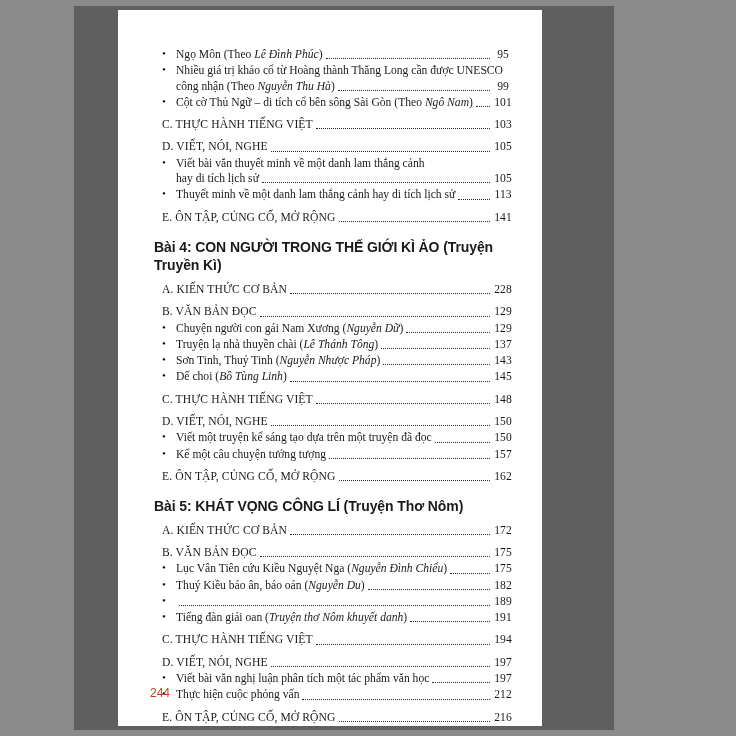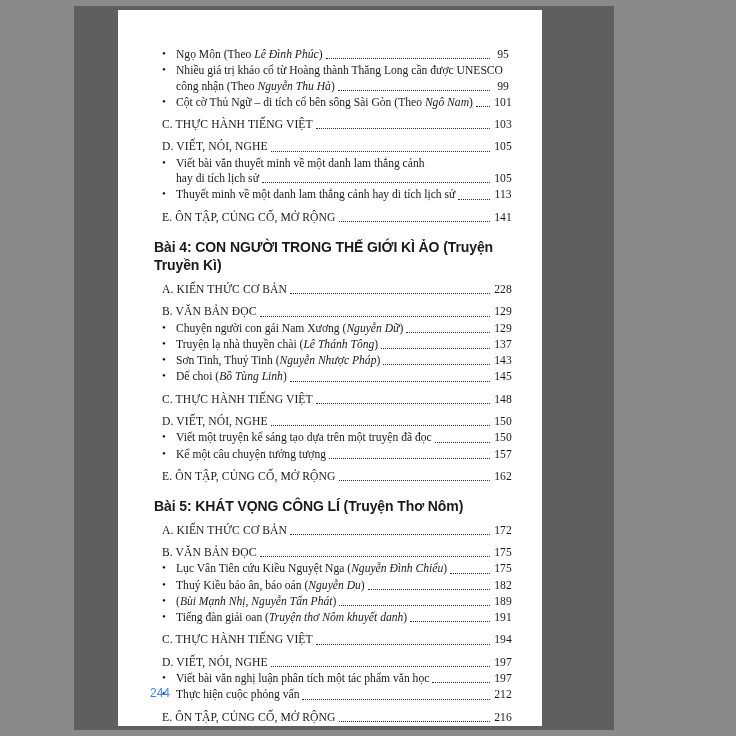--- a/index.html
+++ b/index.html
@@ -108,21 +108,21 @@
     letter-spacing: 0.2px;
   }
   .final-head .pg { font-weight: bold; margin-left: 17px; }
 
   .folio {
     position: absolute;
     left: 32px;
     bottom: 26px;
     font-family: "Liberation Sans", sans-serif;
     font-size: 12px;
-    color: #3b82f6;
+    color: #c2410c;
   }
 </style>
 </head>
 <body>
 
 <div class="page-shadow"></div>
 
 <div class="page">
   <div class="toc">
 
@@ -332,23 +332,20 @@
             <span>Thuý Kiều báo ân, báo oán (</span><span class="italic">Nguyễn Du</span><span>)</span>
           </span>
           <span class="dots"></span>
           <span class="pg">182</span>
         </div>
       </div>
 
       <div class="bullet-item">
         <div class="wrap">
           <div class="row">
-            <span class="txt">
-              <span>(</span><span class="italic">Bùi Mạnh Nhị, Nguyễn Tấn Phát</span><span>)</span>
-            </span>
             <span class="dots"></span>
             <span class="pg">189</span>
           </div>
         </div>
       </div>
 
       <div class="bullet-item">
         <div class="row">
           <span class="txt">
             <span>Tiếng đàn giải oan (</span><span class="italic">Truyện thơ Nôm khuyết danh</span><span>)</span>

